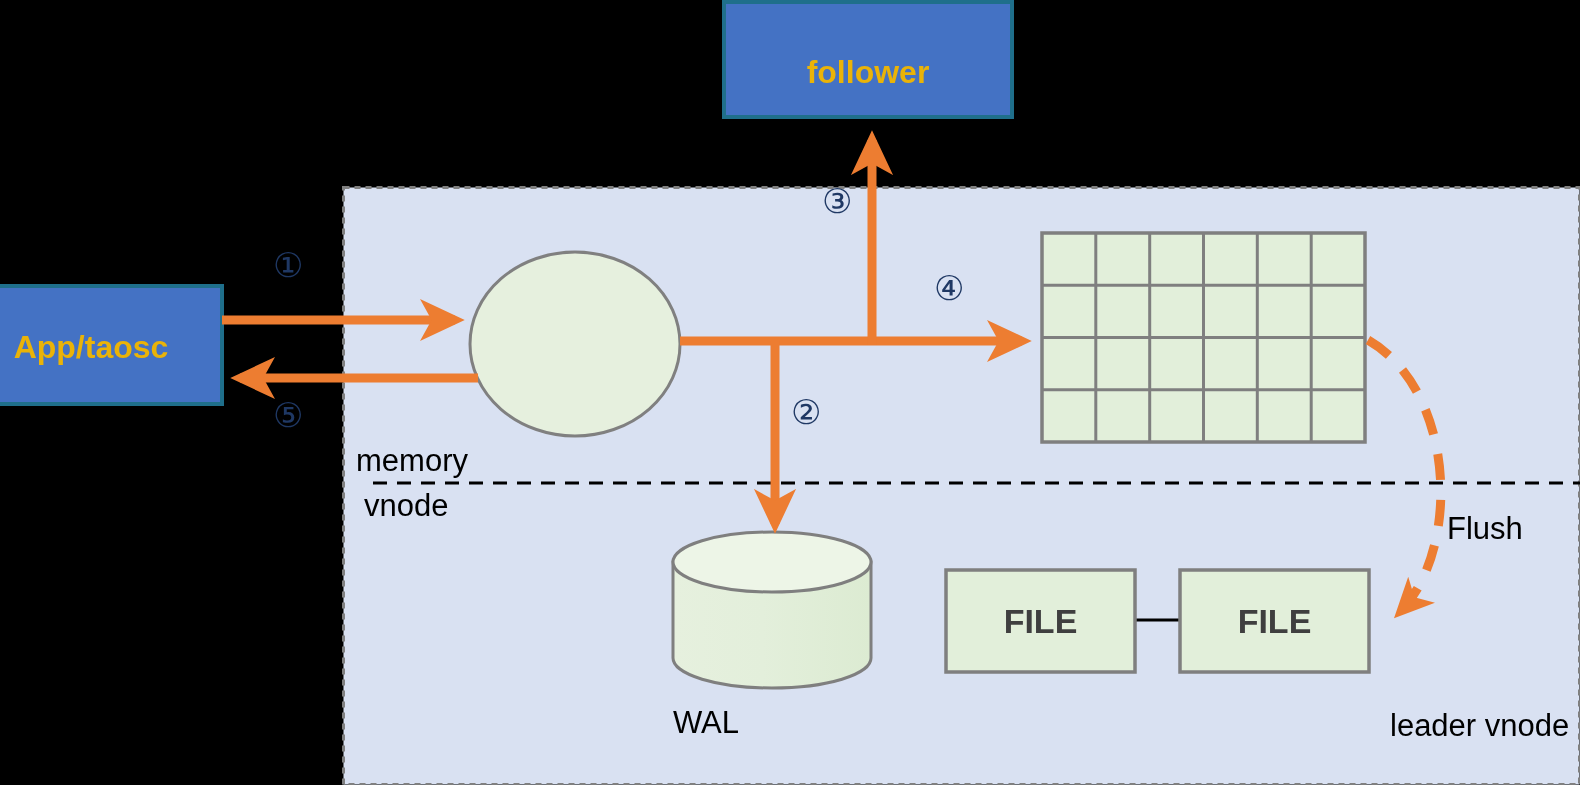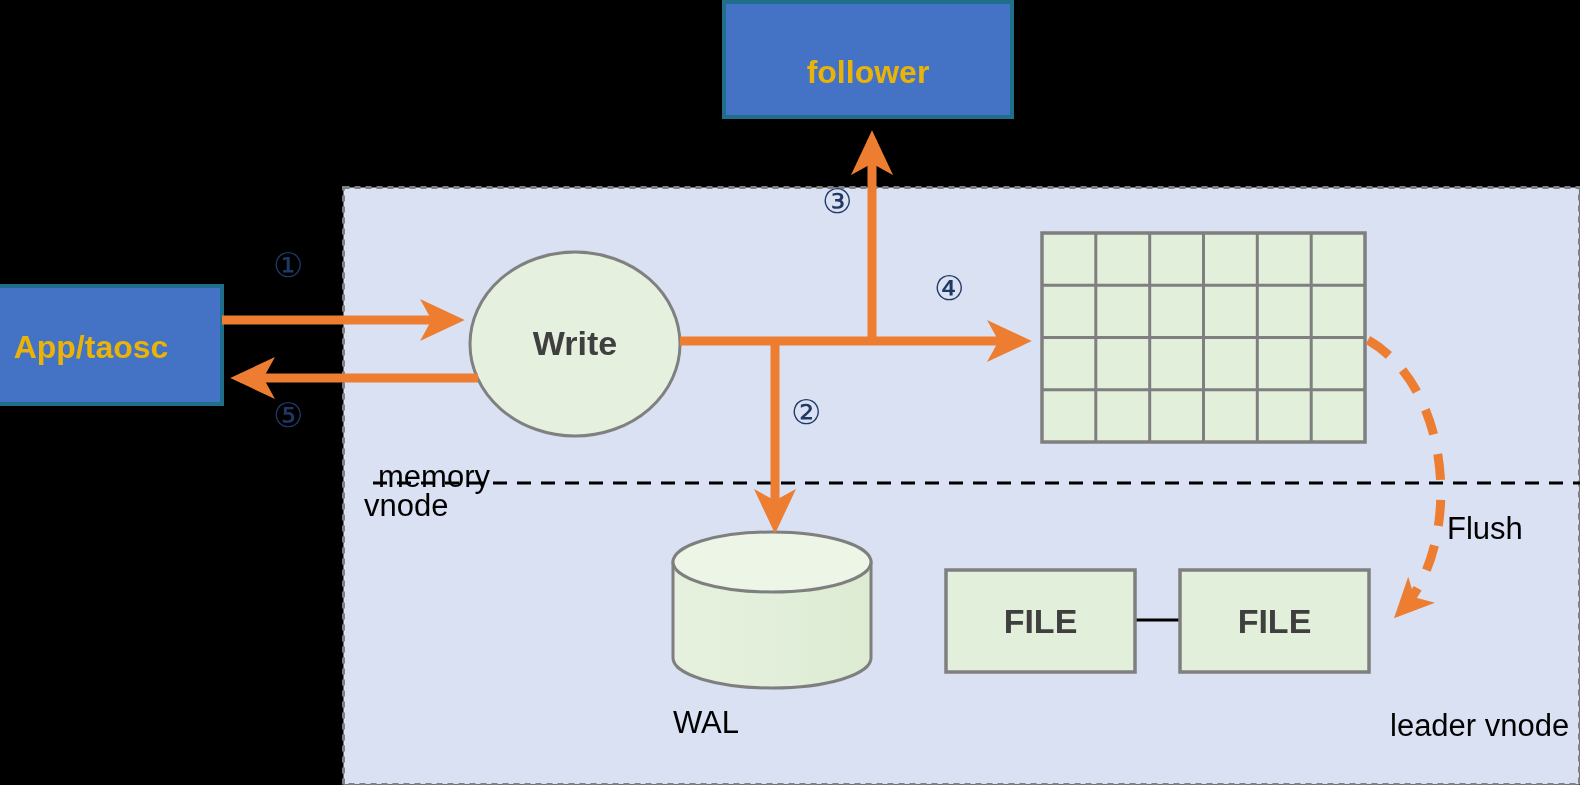--- a/index.html
+++ b/index.html
@@ -114,28 +114,27 @@
 
     <path d="M 1368 340 C 1455 390 1462 548 1400 612" fill="none" stroke="#ED7D31" stroke-width="9" stroke-dasharray="26 20" stroke-linecap="butt" marker-end="url(#arrow-orange-dash)"></path>
   </svg>
 
   <div class="txt" style="left:724px; top:17px; width:288px;">
     <div class="blue-box-label">follower</div>
   </div>
 
   <div class="txt blue-box-label" style="left:-40px; top:329px; width:262px;">App/taosc</div>
 
-  <div class="txt green-box-label" style="left:470px; top:324px; width:210px;">Write</div>
 
   <div class="txt plain-label" style="left:673px; top:705px; width:198px; text-align:left;">WAL</div>
 
   <div class="txt green-box-label" style="left:946px; top:602px; width:189px;">FILE</div>
   <div class="txt green-box-label" style="left:1180px; top:602px; width:189px;">FILE</div>
 
-  <div class="txt plain-label" style="left:378px; top:443px;margin-top:16px;">memory</div>
+  <div class="txt plain-label" style="left:356px; top:443px;">memory</div>
   <div class="txt plain-label" style="left:364px; top:488px;">vnode</div>
 
   <div class="txt plain-label" style="left:1447px; top:511px;">Flush</div>
 
   <div class="txt plain-label" style="left:1390px; top:708px;">leader vnode</div>
 
   <div class="txt step-num" style="left:273px; top:246px;">①</div>
   <div class="txt step-num" style="left:273px; top:396px;">⑤</div>
   <div class="txt step-num" style="left:791px; top:393px;">②</div>
   <div class="txt step-num" style="left:822px; top:182px;">③</div>

